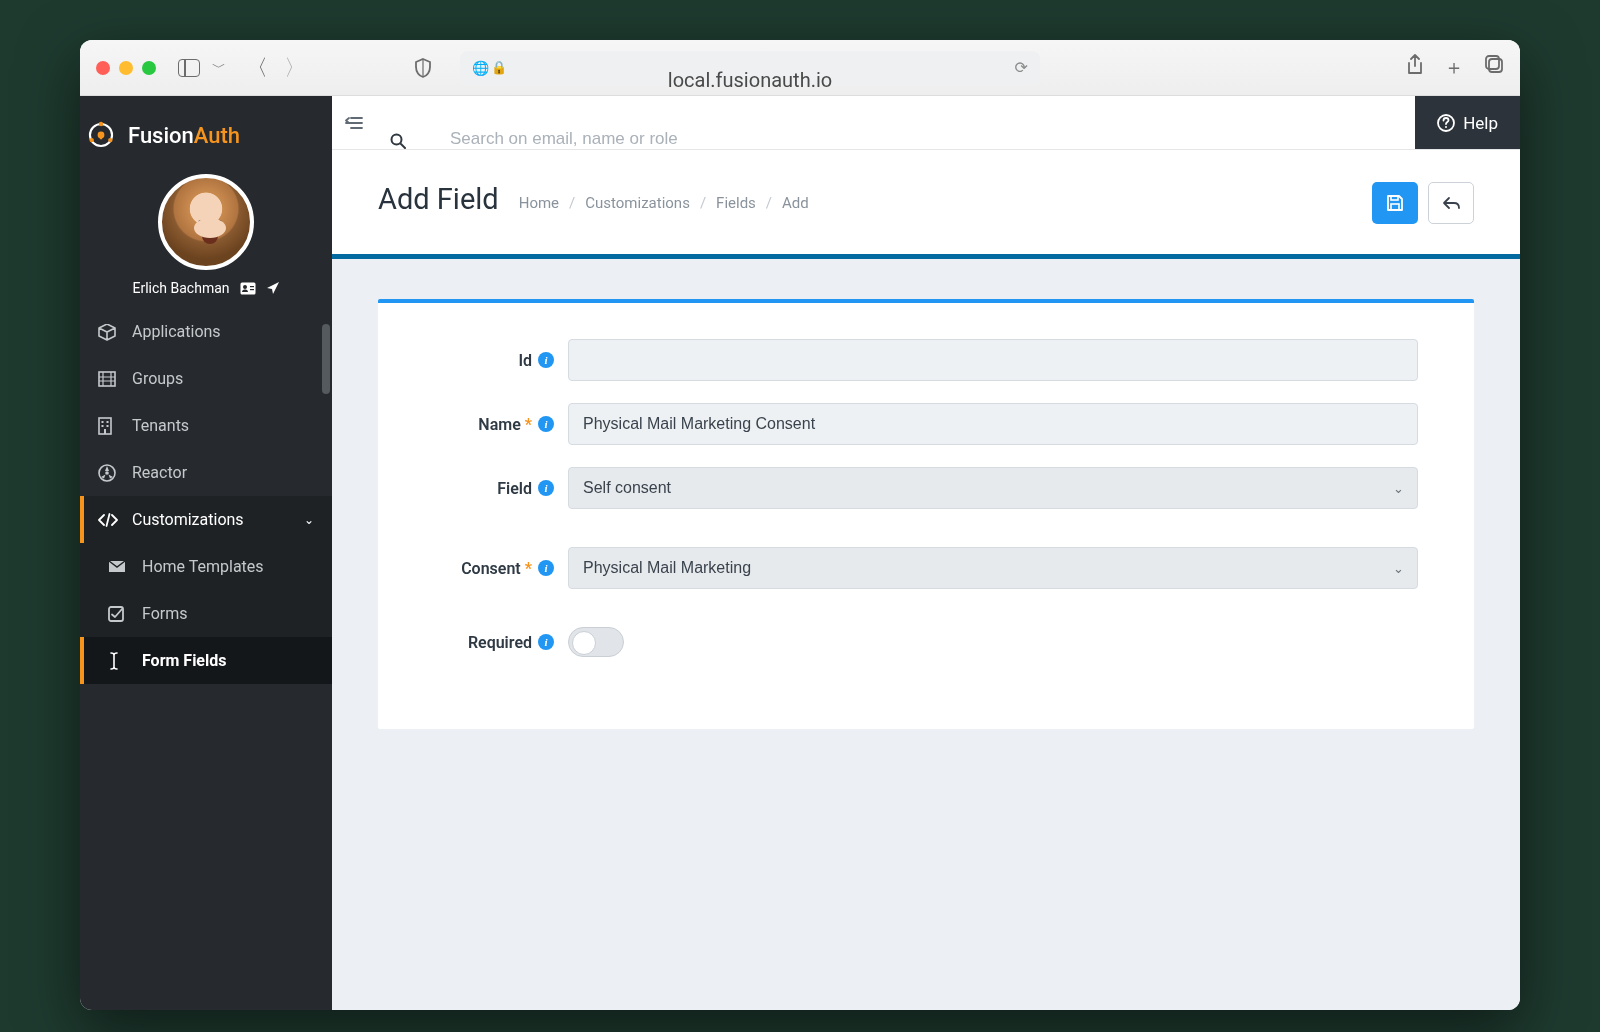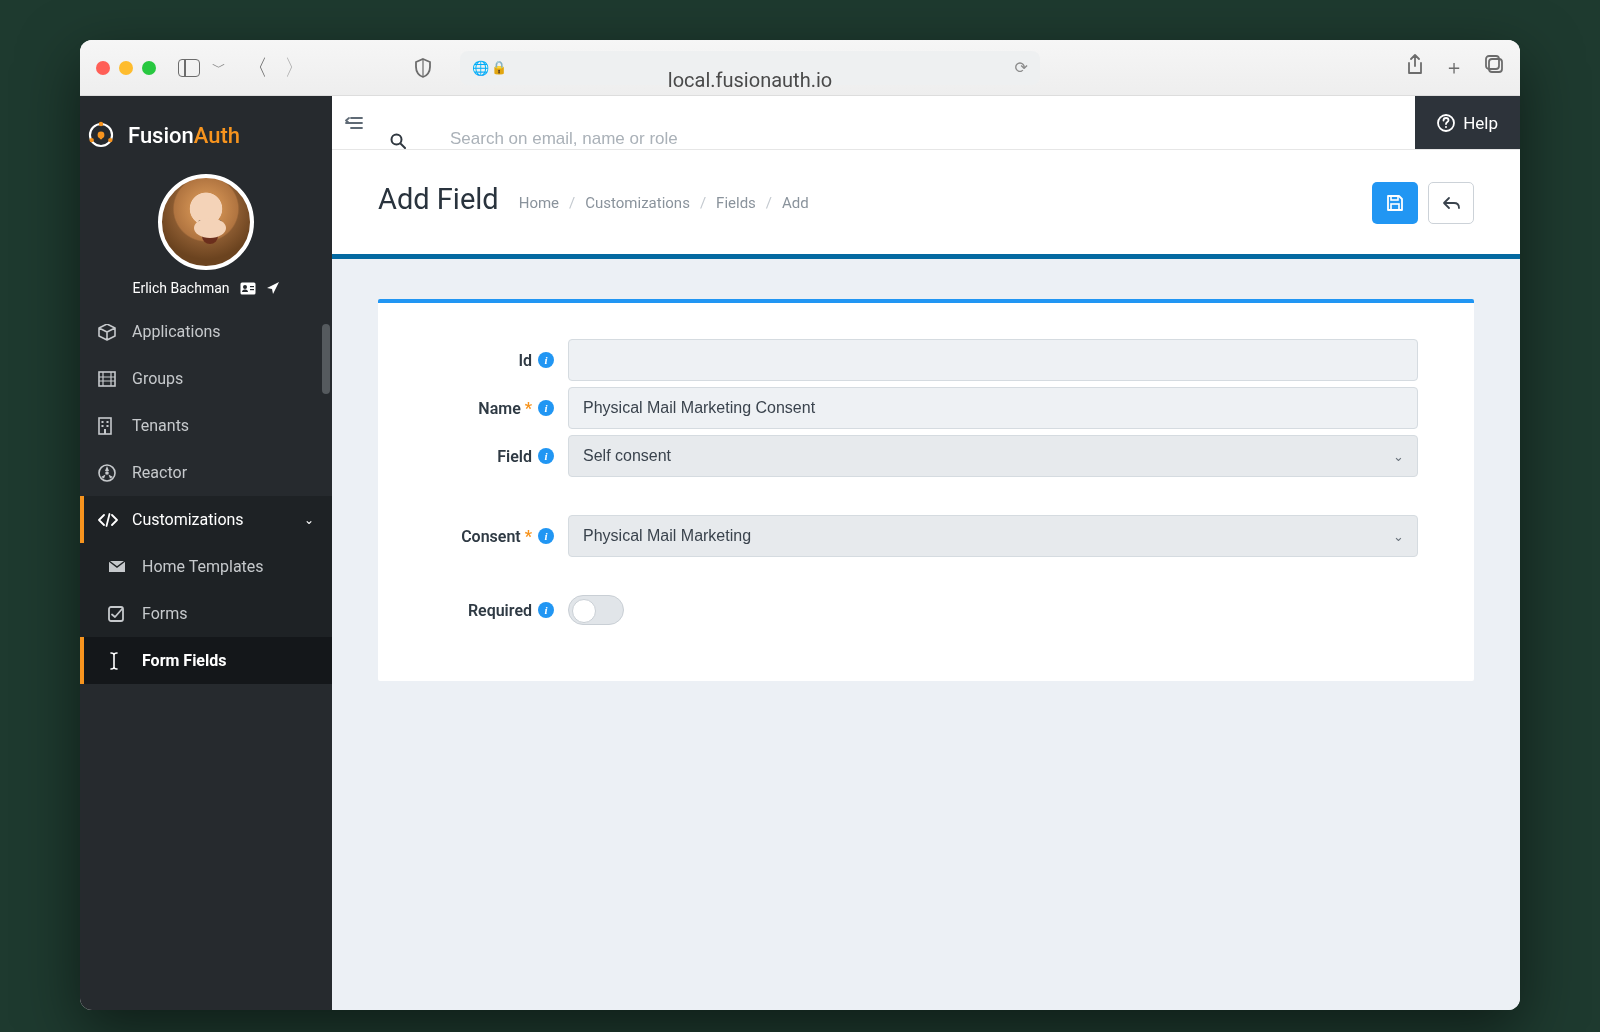--- a/index.html
+++ b/index.html
@@ -152,21 +152,21 @@
 .hdr-actions{ margin-left:auto; display:flex; gap:10px;}
 .btn-save{ width:46px; height:42px; background:#2196f3; border-radius:5px; display:flex; align-items:center; justify-content:center; color:#fff;}
 .btn-back{ width:46px; height:42px; background:#fff; border:1px solid #ccd2d8; border-radius:5px; display:flex; align-items:center; justify-content:center; color:#3a434d; font-size:18px;}
 
 .content{ padding: 40px 46px; }
 .panel{
   background:#fff; border-top:4px solid #2196f3; border-radius:2px;
   padding: 36px 56px 50px 40px;
 }
 .form-row{
-  display:flex; align-items:center; margin-bottom:6px;
+  display:flex; align-items:center; margin-bottom:22px;
 }
 .form-row.spaced{ margin-top:38px; }
 .form-label{
   width:150px; text-align:right; padding-right:14px; font-size:16px; font-weight:600; color:#2f3a44;
   display:flex; align-items:center; justify-content:flex-end; gap:4px;
 }
 .form-label .req{ color:#f7941e; font-weight:bold;}
 .info-ic{
   display:inline-flex; width:16px; height:16px; background:#2196f3; color:#fff; border-radius:50%;
   align-items:center; justify-content:center; font-size:11px; font-weight:bold; font-style:italic; font-family:Georgia,serif; margin-left:2px;

